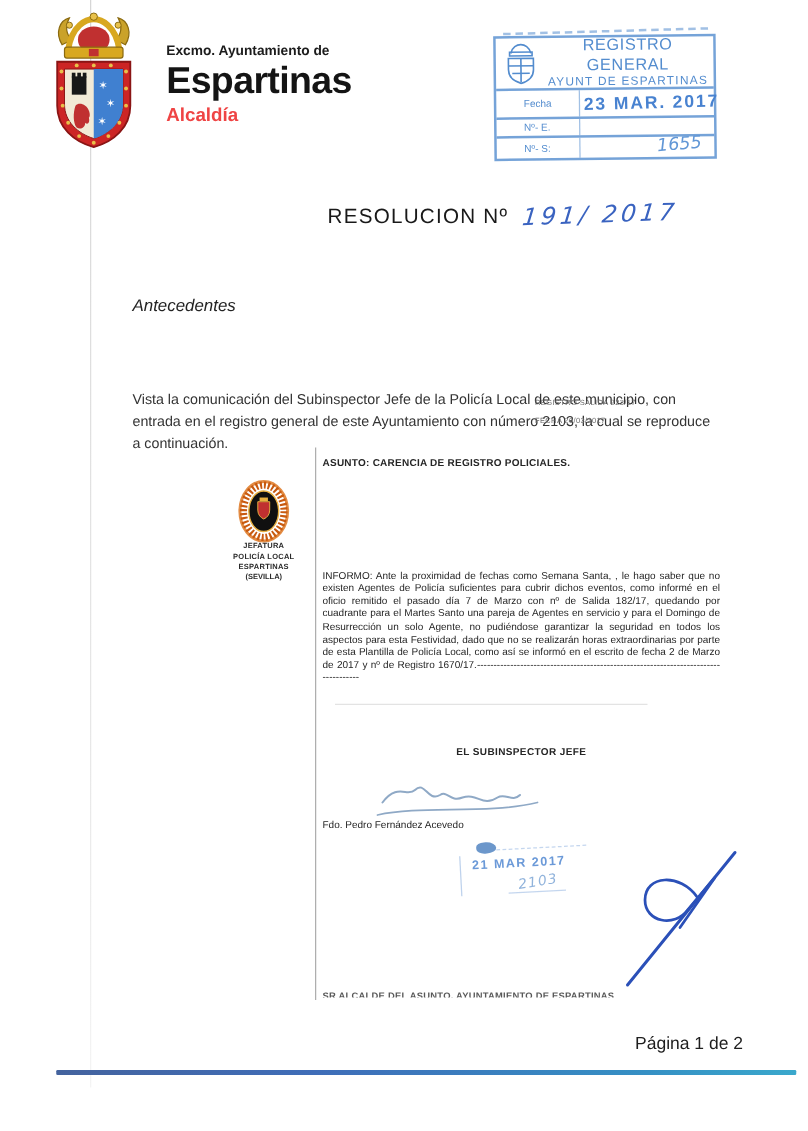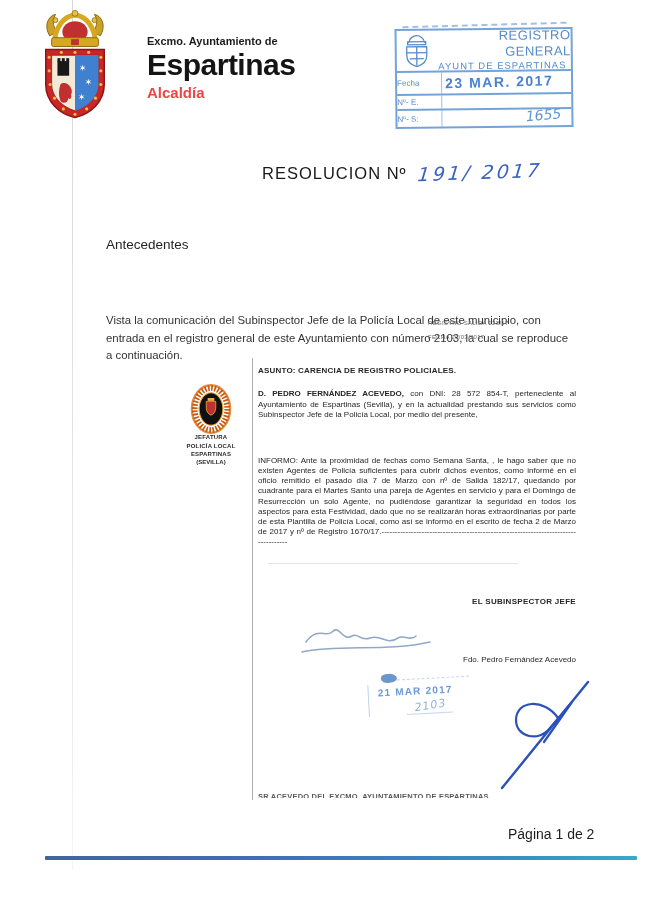--- a/index.html
+++ b/index.html
@@ -2,74 +2,74 @@
 <html><head>
 <meta charset="utf-8">
 <style>
   html,body{margin:0;padding:0;background:#fff;}
   .page{position:relative;width:646px;height:905px;background:#ffffff;overflow:hidden;
         font-family:"Liberation Sans",sans-serif;color:#222;}
   .fold-line{position:absolute;left:72px;top:0;width:1px;height:870px;
              background:linear-gradient(#cfcfcf,#e4e4e4 70%,#f2f2f2);opacity:.85;}
   
   .crest{position:absolute;left:36px;top:8px;width:78px;height:114px;}
-  .org{position:absolute;left:133px;top:36px;line-height:1;margin-left:14px;}
+  .org{position:absolute;left:133px;top:36px;line-height:1;}
   .org-line1{font-size:11px;font-weight:bold;color:#1c1c1c;}
   .org-name{font-size:30px;font-weight:bold;color:#141414;margin-top:3px;letter-spacing:-0.5px;}
   .org-dept{font-size:15px;font-weight:bold;color:#ef4444;margin-top:5px;}
   
   .stamp{position:absolute;left:395px;top:24px;width:178px;color:#4a86cc;
          transform:rotate(-0.6deg);opacity:.95;}
   .stamp-topdash{height:0;border-top:2px dashed rgba(74,134,204,.55);width:92%;margin:0 0 2px 8px;
                  transform:rotate(-1deg);}
   .stamp-box{border:2px solid rgba(74,134,204,.8);}
   .stamp-head{display:flex;align-items:center;height:40px;border-bottom:2px solid rgba(74,134,204,.8);}
   .stamp-crest{width:30px;height:34px;margin:2px 2px 2px 5px;flex:0 0 auto;}
   .stamp-head-text{flex:1;text-align:center;line-height:1.25;}
-  .stamp-title{font-size:13px;letter-spacing:.5px;text-align:right;}
+  .stamp-title{font-size:13px;letter-spacing:.5px;}
   .stamp-subtitle{font-size:9.5px;letter-spacing:1px;}
   .stamp-row{display:flex;align-items:center;border-bottom:2px solid rgba(74,134,204,.8);}
   .stamp-row:last-child{border-bottom:none;}
-  .stamp-label{width:44px;flex:0 0 auto;font-size:8px;padding-left:0;
+  .stamp-label{width:44px;flex:0 0 auto;font-size:8px;padding-left:22px;
                border-right:1px solid rgba(74,134,204,.55);align-self:stretch;display:flex;align-items:center;text-align:center;}
   .row-fecha{height:21px;}
   .row-e{height:13px;}
   .row-s{height:16px;}
   .stamp-date{font-size:14px;font-weight:bold;letter-spacing:1.5px;color:#3f7cce;
               transform:rotate(-1deg) translateY(-1px);padding-left:3px;white-space:nowrap;}
   .stamp-sval{flex:1;text-align:right;padding-right:10px;font-size:14px;font-style:italic;
               color:#5a92d4;transform:rotate(-4deg);font-family:"DejaVu Sans",sans-serif;}
   
   .res-title{position:absolute;left:262px;top:161px;font-size:16.5px;letter-spacing:1px;color:#191919;
              white-space:nowrap;}
   .res-num{font-family:"DejaVu Sans",sans-serif;font-style:italic;color:#3a63c0;font-size:19px;
            letter-spacing:3px;transform:skewX(-8deg) rotate(-2deg);display:inline-block;margin-left:6px;}
   
-  .antecedentes-h{position:absolute;left:106px;top:237px;font-size:13.5px;color:#242424;}
+  .antecedentes-h{position:absolute;left:106px;top:237px;font-size:13.5px;color:#242424;font-style:italic;}
   .antecedentes-p{position:absolute;left:106px;top:276px;width:470px;font-size:11.4px;
                   line-height:1.55;color:#333;margin-top:36px;}
   
   .reg-salida{position:absolute;left:428px;top:320px;font-size:6px;color:#6a6a6a;letter-spacing:.3px;
               line-height:1;}
   .reg-salida div{margin-bottom:8px;white-space:nowrap;}
   .inner-border{position:absolute;left:252px;top:358px;width:1px;height:442px;background:#9a9a9a;opacity:.8;}
   .badge{position:absolute;left:190px;top:383px;width:42px;height:52px;}
   .letterhead-txt{position:absolute;left:168px;top:433px;width:86px;text-align:center;font-size:6px;
                   font-weight:bold;color:#2a2a2a;line-height:1.45;letter-spacing:.2px;}
   .letterhead-sev{position:absolute;left:168px;top:459px;width:86px;text-align:center;font-size:6px;
                   font-weight:bold;color:#2a2a2a;}
   .col{position:absolute;left:258px;width:318px;font-size:8px;color:#262626;}
   .asunto{top:366px;font-weight:bold;letter-spacing:.2px;}
   .p1{top:389px;text-align:justify;line-height:1.32;}
   .p2{top:456px;text-align:justify;line-height:1.27;}
   .closing{top:544px;}
   .place-date{top:574px;text-align:center;}
-  .signer-title{top:597px;text-align:right;font-weight:bold;letter-spacing:.3px;}
+  .signer-title{top:597px;text-align:center;font-weight:bold;letter-spacing:.3px;}
   .sig{position:absolute;left:298px;top:612px;width:150px;height:48px;}
-  .signer-name{top:655px;text-align:right;}
+  .signer-name{top:655px;text-align:left;}
   .scan-smudge{position:absolute;left:268px;top:563px;width:250px;height:1px;background:#e3e3e3;}
   
   .date-stamp{position:absolute;left:366px;top:676px;width:118px;height:42px;color:#6f9bd6;
               transform:rotate(-3deg);opacity:.9;}
   .ds-blob{position:absolute;left:16px;top:-4px;width:16px;height:9px;background:#4a7fc0;
            border-radius:45% 60% 55% 50%;opacity:.9;}
   .ds-dash{position:absolute;left:32px;top:2px;width:72px;border-top:1px dashed rgba(111,155,214,.45);}
   .ds-vline{position:absolute;left:2px;top:6px;width:1px;height:32px;background:rgba(111,155,214,.5);}
   .ds-date{position:absolute;left:12px;top:9px;font-size:10px;font-weight:bold;letter-spacing:1.2px;
            white-space:nowrap;color:#5b8fd4;}
@@ -194,21 +194,20 @@
 
   <div class="letterhead-txt">
     <div>JEFATURA</div>
     <div>POLICÍA LOCAL</div>
     <div>ESPARTINAS</div>
   </div>
   <div class="letterhead-sev">(SEVILLA)</div>
 
   <div class="col asunto">ASUNTO: CARENCIA DE REGISTRO POLICIALES.</div>
 
-  <div class="col p1"><b>D. PEDRO FERNÁNDEZ ACEVEDO,</b><span> con DNI: 28 572 854-T, perteneciente al Ayuntamiento de Espartinas (Sevilla), y en la actualidad prestando sus servicios como Subinspector Jefe de la Policía Local, por medio del presente,</span></div>
 
   <div class="col p2">INFORMO: Ante la proximidad de fechas como Semana Santa, , le hago saber que no existen Agentes de Policía suficientes para cubrir dichos eventos, como informé en el oficio remitido el pasado día 7 de Marzo con nº de Salida 182/17, quedando por cuadrante para el Martes Santo una pareja de Agentes en servicio y para el Domingo de Resurrección un solo Agente, no pudiéndose garantizar la seguridad en todos los aspectos para esta Festividad, dado que no se realizarán horas extraordinarias por parte de esta Plantilla de Policía Local, como así se informó en el escrito de fecha 2 de Marzo de 2017 y nº de Registro 1670/17.------------------------------------------------------------------------------------</div>
 
 
   <div class="scan-smudge"></div>
 
   <div class="col signer-title">EL SUBINSPECTOR JEFE</div>
 
   <svg class="sig" viewBox="0 0 150 48">
     <path d="M8,30 C20,14 28,26 34,20 C42,12 44,30 54,24 C60,20 62,30 72,26 C84,22 88,34 100,26 C106,22 112,30 118,24" stroke="#8fa9c6" stroke-width="1.6" fill="none" stroke-linecap="round"></path>
@@ -224,17 +223,17 @@
     <div class="ds-date">21 MAR 2017</div>
     <div class="ds-num">2103</div>
     <div class="ds-underline"></div>
   </div>
 
   <svg class="rubric" viewBox="0 0 110 118">
     <path d="M10,112 L96,6" stroke="#2b50b8" stroke-width="2.4" fill="none" stroke-linecap="round"></path>
     <path d="M66,42 C52,22 24,24 24,44 C24,62 48,66 58,52 L80,26 L52,66" stroke="#2b50b8" stroke-width="2.2" fill="none" stroke-linecap="round"></path>
   </svg>
 
-  <div class="addressee">SR ACEVEDO DEL EXCMO. AYUNTAMIENTO DE ESPARTINAS</div>
+  <div class="addressee">SR ALCALDE DEL ASUNTO. AYUNTAMIENTO DE ESPARTINAS</div>
 
   <div class="page-label">Página 1 de 2</div>
   <div class="footer-line"></div>
 </div>
 
 </body></html>

